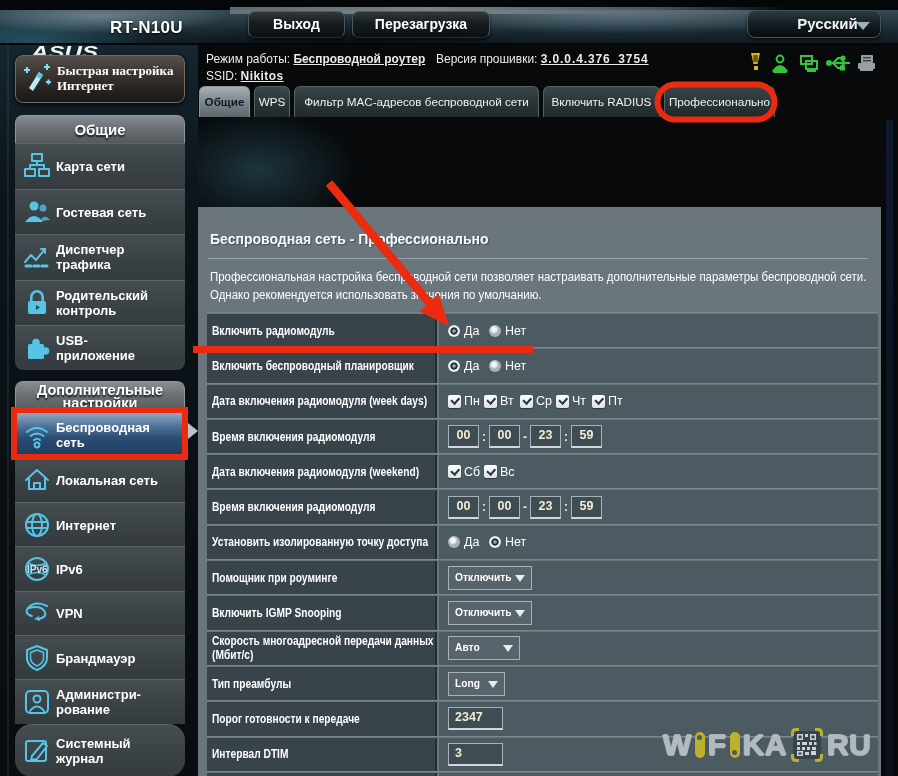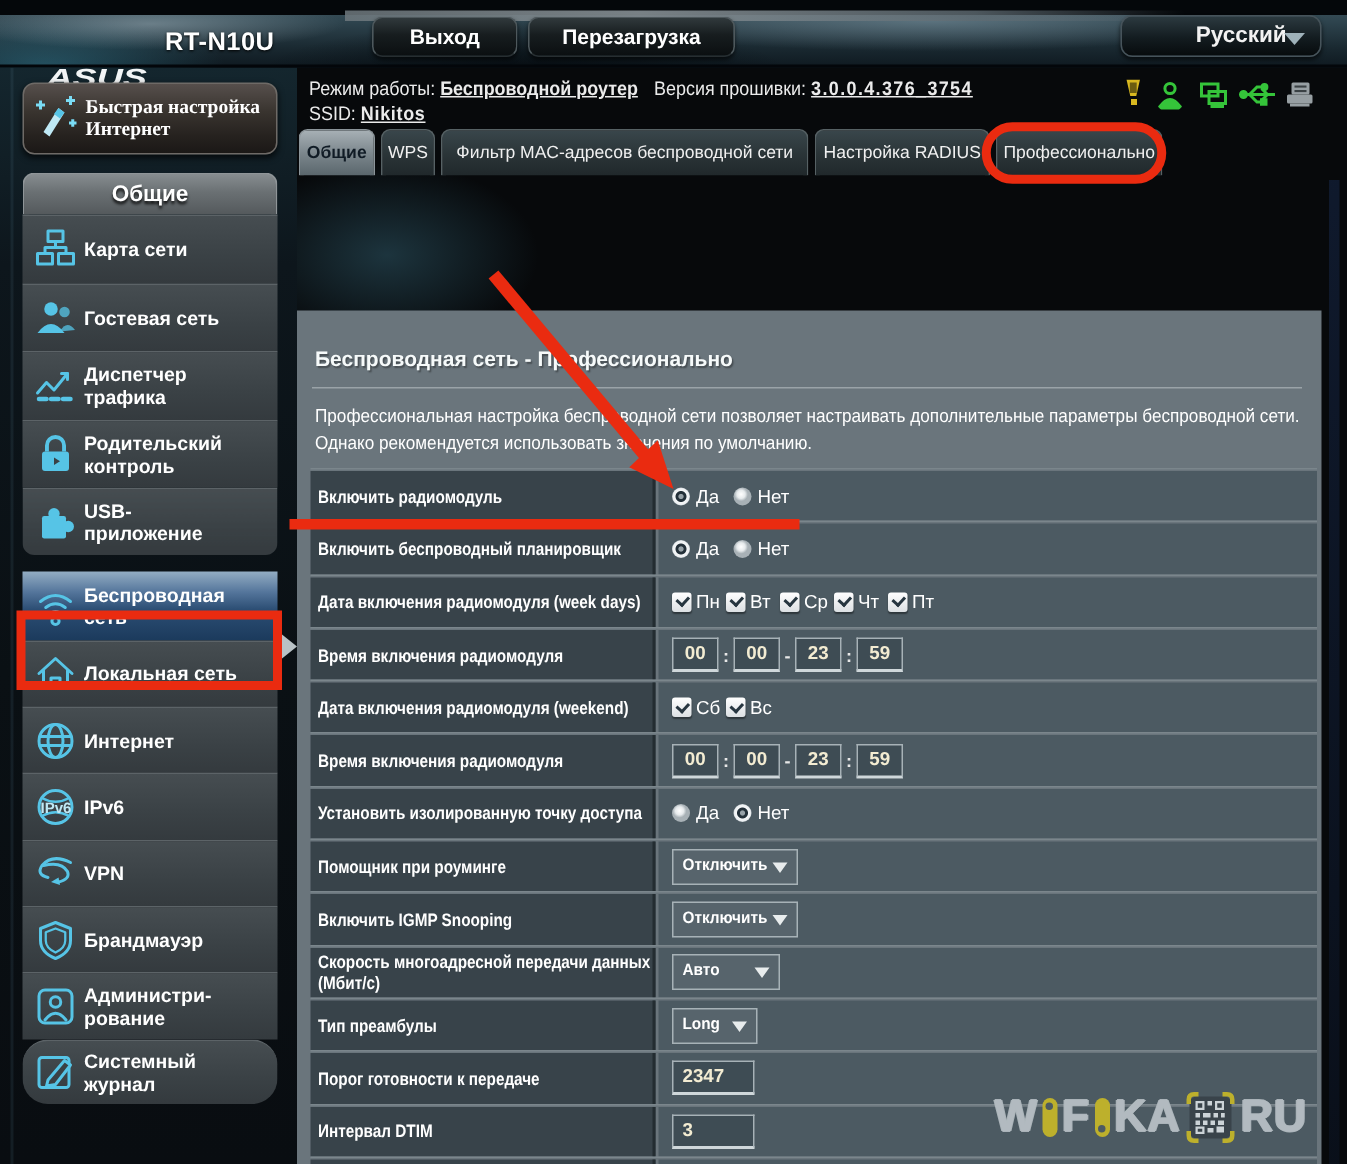--- a/index.html
+++ b/index.html
@@ -178,21 +178,21 @@
         <rect x="110" y="10" width="17" height="6" rx="1"></rect>
         <rect x="112" y="16" width="13" height="2"></rect>
       <rect x="115" y="4" width="8" height="1.4" fill="#3a4144"></rect>
         <rect x="115" y="7" width="8" height="1.4" fill="#3a4144"></rect>
     </g>
   </svg>
 
   <div class="abs tab on" id="tab1">Общие</div>
   <div class="abs tab" id="tab2">WPS</div>
   <div class="abs tab" id="tab3">Фильтр MAC-адресов беспроводной сети</div>
-  <div class="abs tab" id="tab4">Настройка RADIUS</div>
+  <div class="abs tab" id="tab4">Включить RADIUS</div>
   <div class="abs tab" id="tab5">Профессионально</div>
 
   <div class="abs" id="qis">
     <svg width="34" height="36" viewBox="0 0 34 36" style="position:absolute;left:3px;top:6px;">
       <g class="cyfill">
         <path d="M10 26 L20 10 L24 13 L14 29 Z" fill="#bfe9f5"></path>
         <path d="M20 10 L24 13 L21 17 L17 14 Z" fill="#56c4e6"></path>
       </g>
       <g stroke="#7adcf5" stroke-width="2" fill="none">
         <path d="M5 8 h6 M8 5 v6"></path>
@@ -253,20 +253,21 @@
         <rect x="6" y="11" width="16" height="15" rx="1.5"></rect>
             <circle cx="14" cy="9.5" r="3.8"></circle>
             <circle cx="23.5" cy="18" r="3.8"></circle>
           </g>
         </svg>
       <span class="lbl">USB-<br>приложение</span>
       </div>
   </div>
 
   <div class="abs sblock" id="blk2">
+    <div class="shead" style="height:31px;line-height:13.8px;padding-top:1.5px;font-size:14.5px;">Дополнительные<br>настройки</div>
     <div class="sitem sel" style="height:45.5px;">
       <svg width="30" height="30" viewBox="0 0 30 30">
           <g class="cyic">
         <path d="M5 12 q10 -8 20 0" fill="none"></path>
             <path d="M8.5 16 q6.5 -5 13 0" fill="none"></path>
             <path d="M12 20 q3 -2.5 6 0" fill="none"></path>
         <circle cx="15" cy="25" r="2.4"></circle>
           </g>
         </svg>
       <span class="lbl">Беспроводная<br>сеть</span>
@@ -323,21 +324,21 @@
     <div class="sitem" style="height:44.4px;">
       <svg width="30" height="30" viewBox="0 0 30 30">
           <g class="cyic">
         <rect x="4" y="4" width="22" height="22" rx="4"></rect>
             <circle cx="15" cy="12" r="3.5"></circle>
             <path d="M8 24 q7 -9 14 0"></path>
           </g>
         </svg>
       <span class="lbl">Администри-<br>рование</span>
       </div>
-    <div class="sitem" style="height:43px;border-radius:17px;">
+    <div class="sitem" style="height:53px;border-radius:17px;">
       <svg width="30" height="30" viewBox="0 0 30 30">
           <g class="cyic">
         <rect x="4" y="5" width="20" height="20" rx="2"></rect>
             <path d="M10 20 L21 7 L25 10 L15 23 L9 24 Z" fill="#3a4145"></path>
           </g>
         </svg>
       <span class="lbl">Системный<br>журнал</span>
       </div>
   </div>
 

